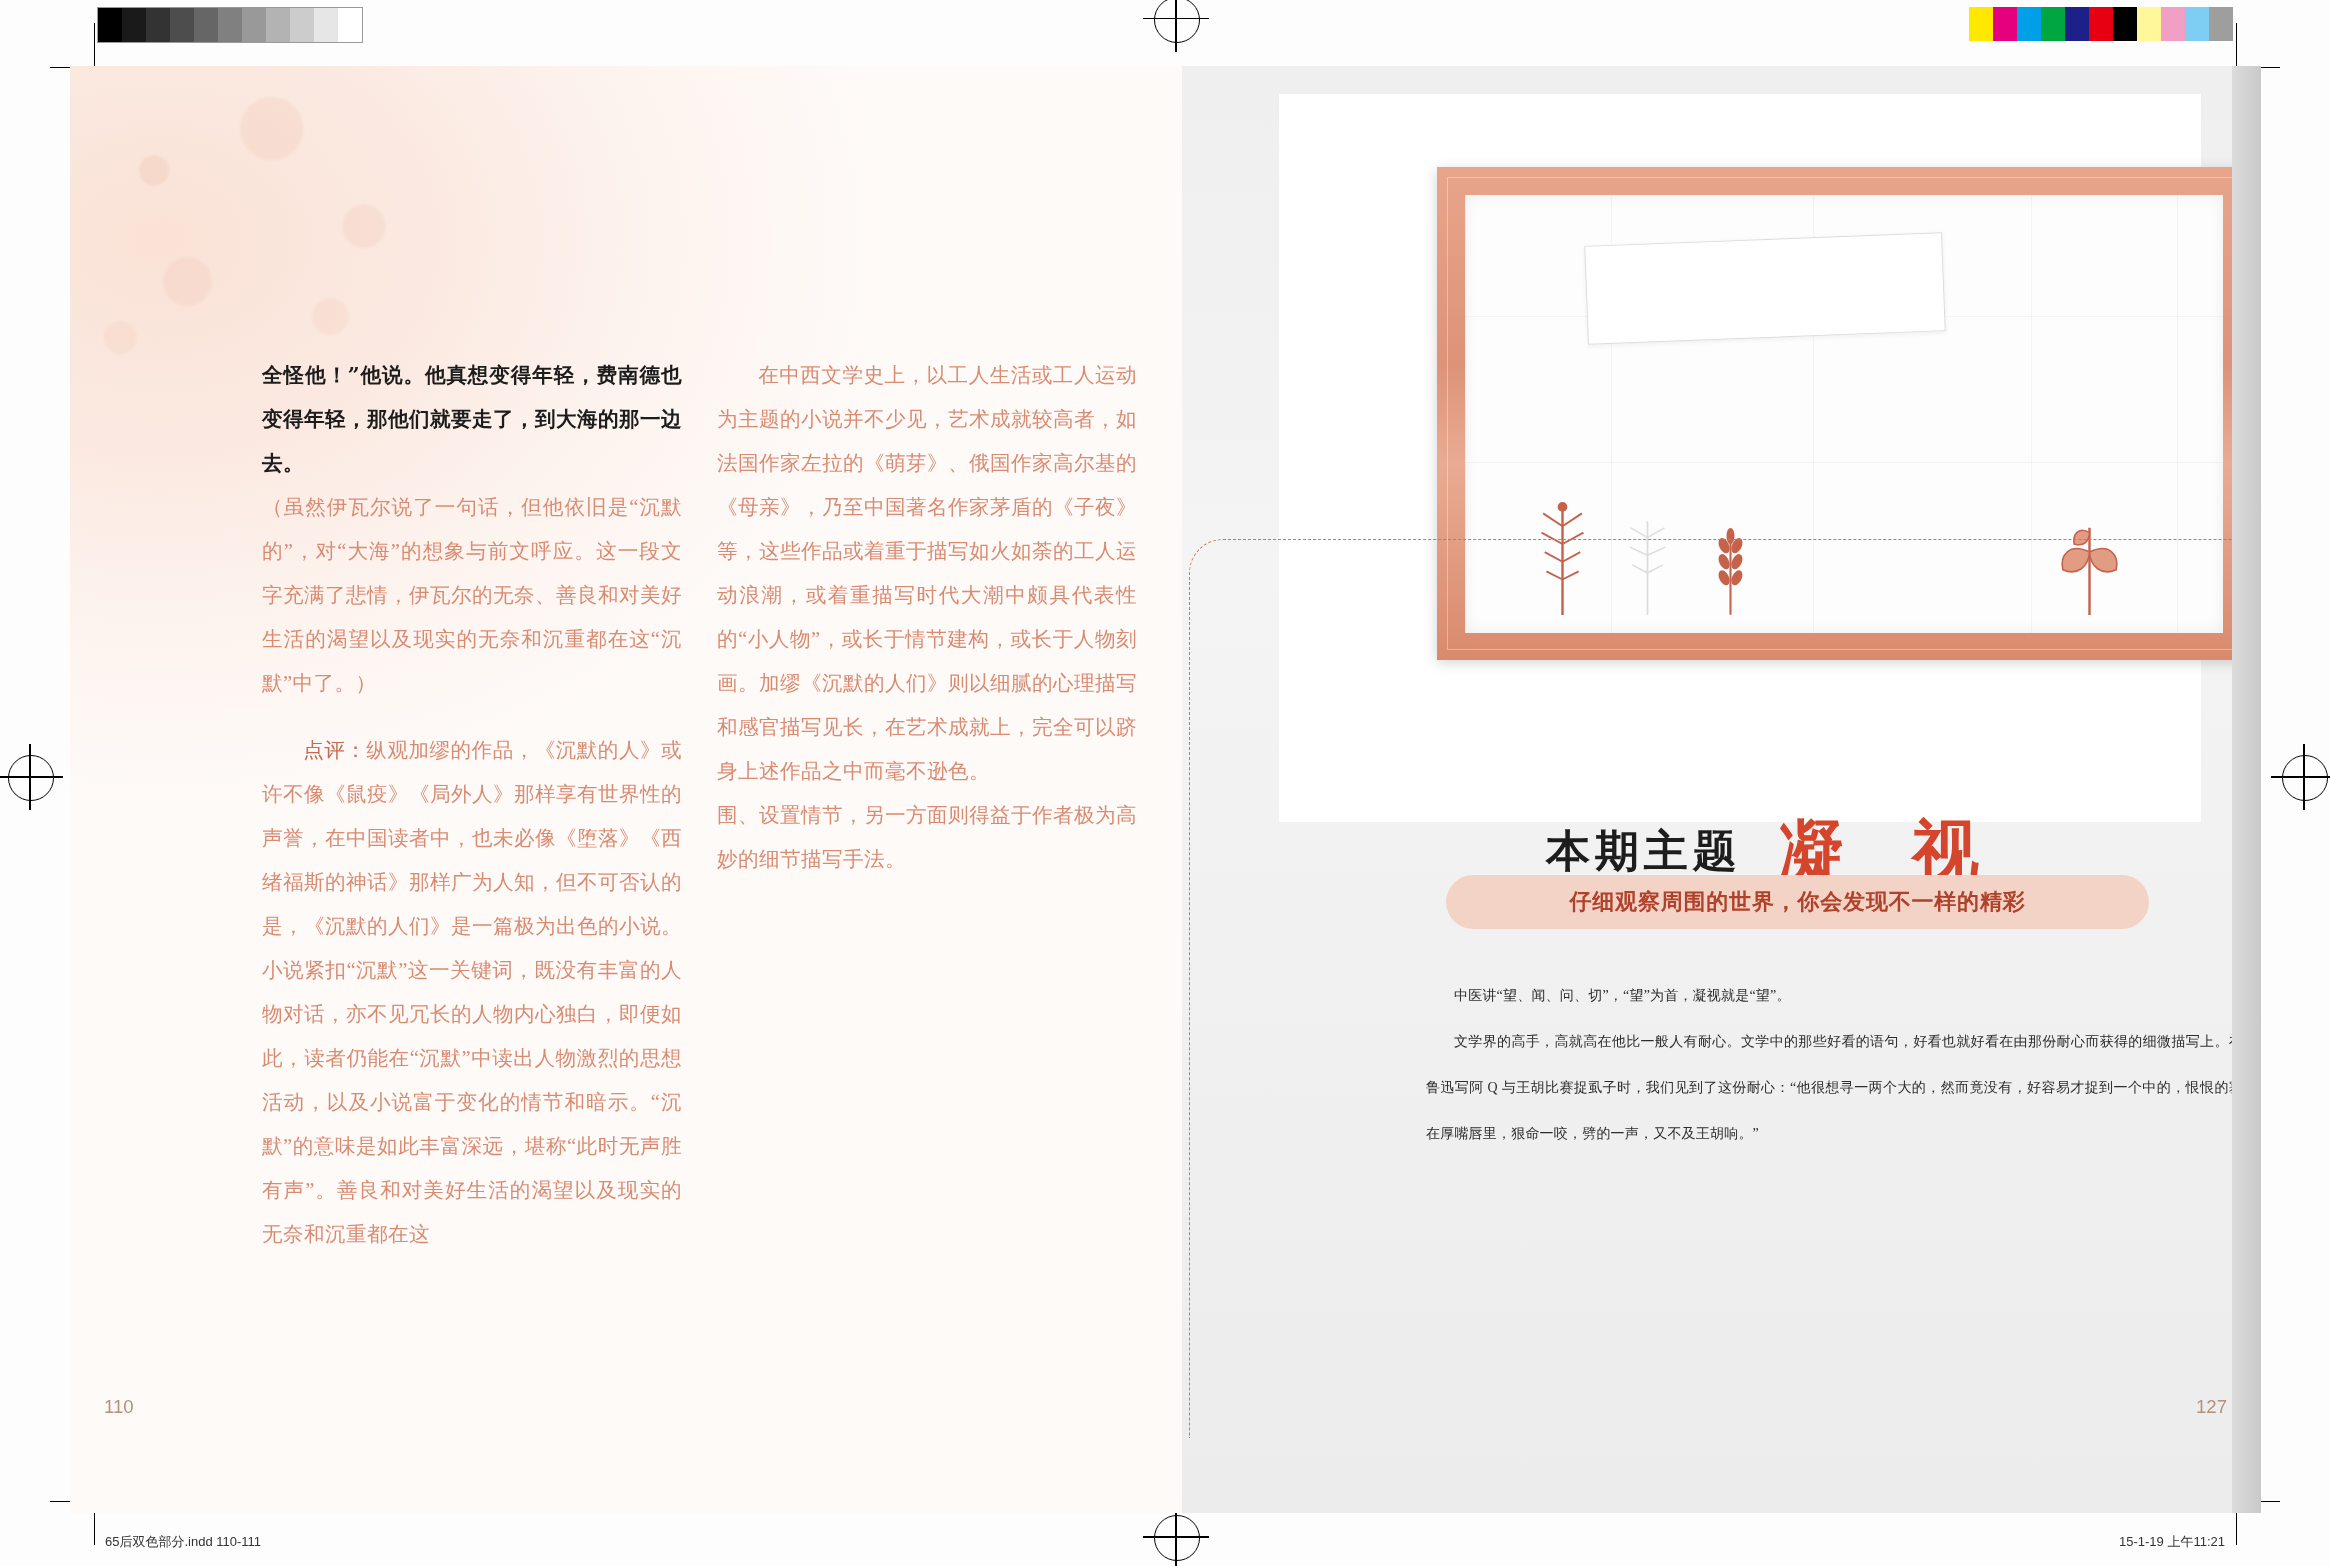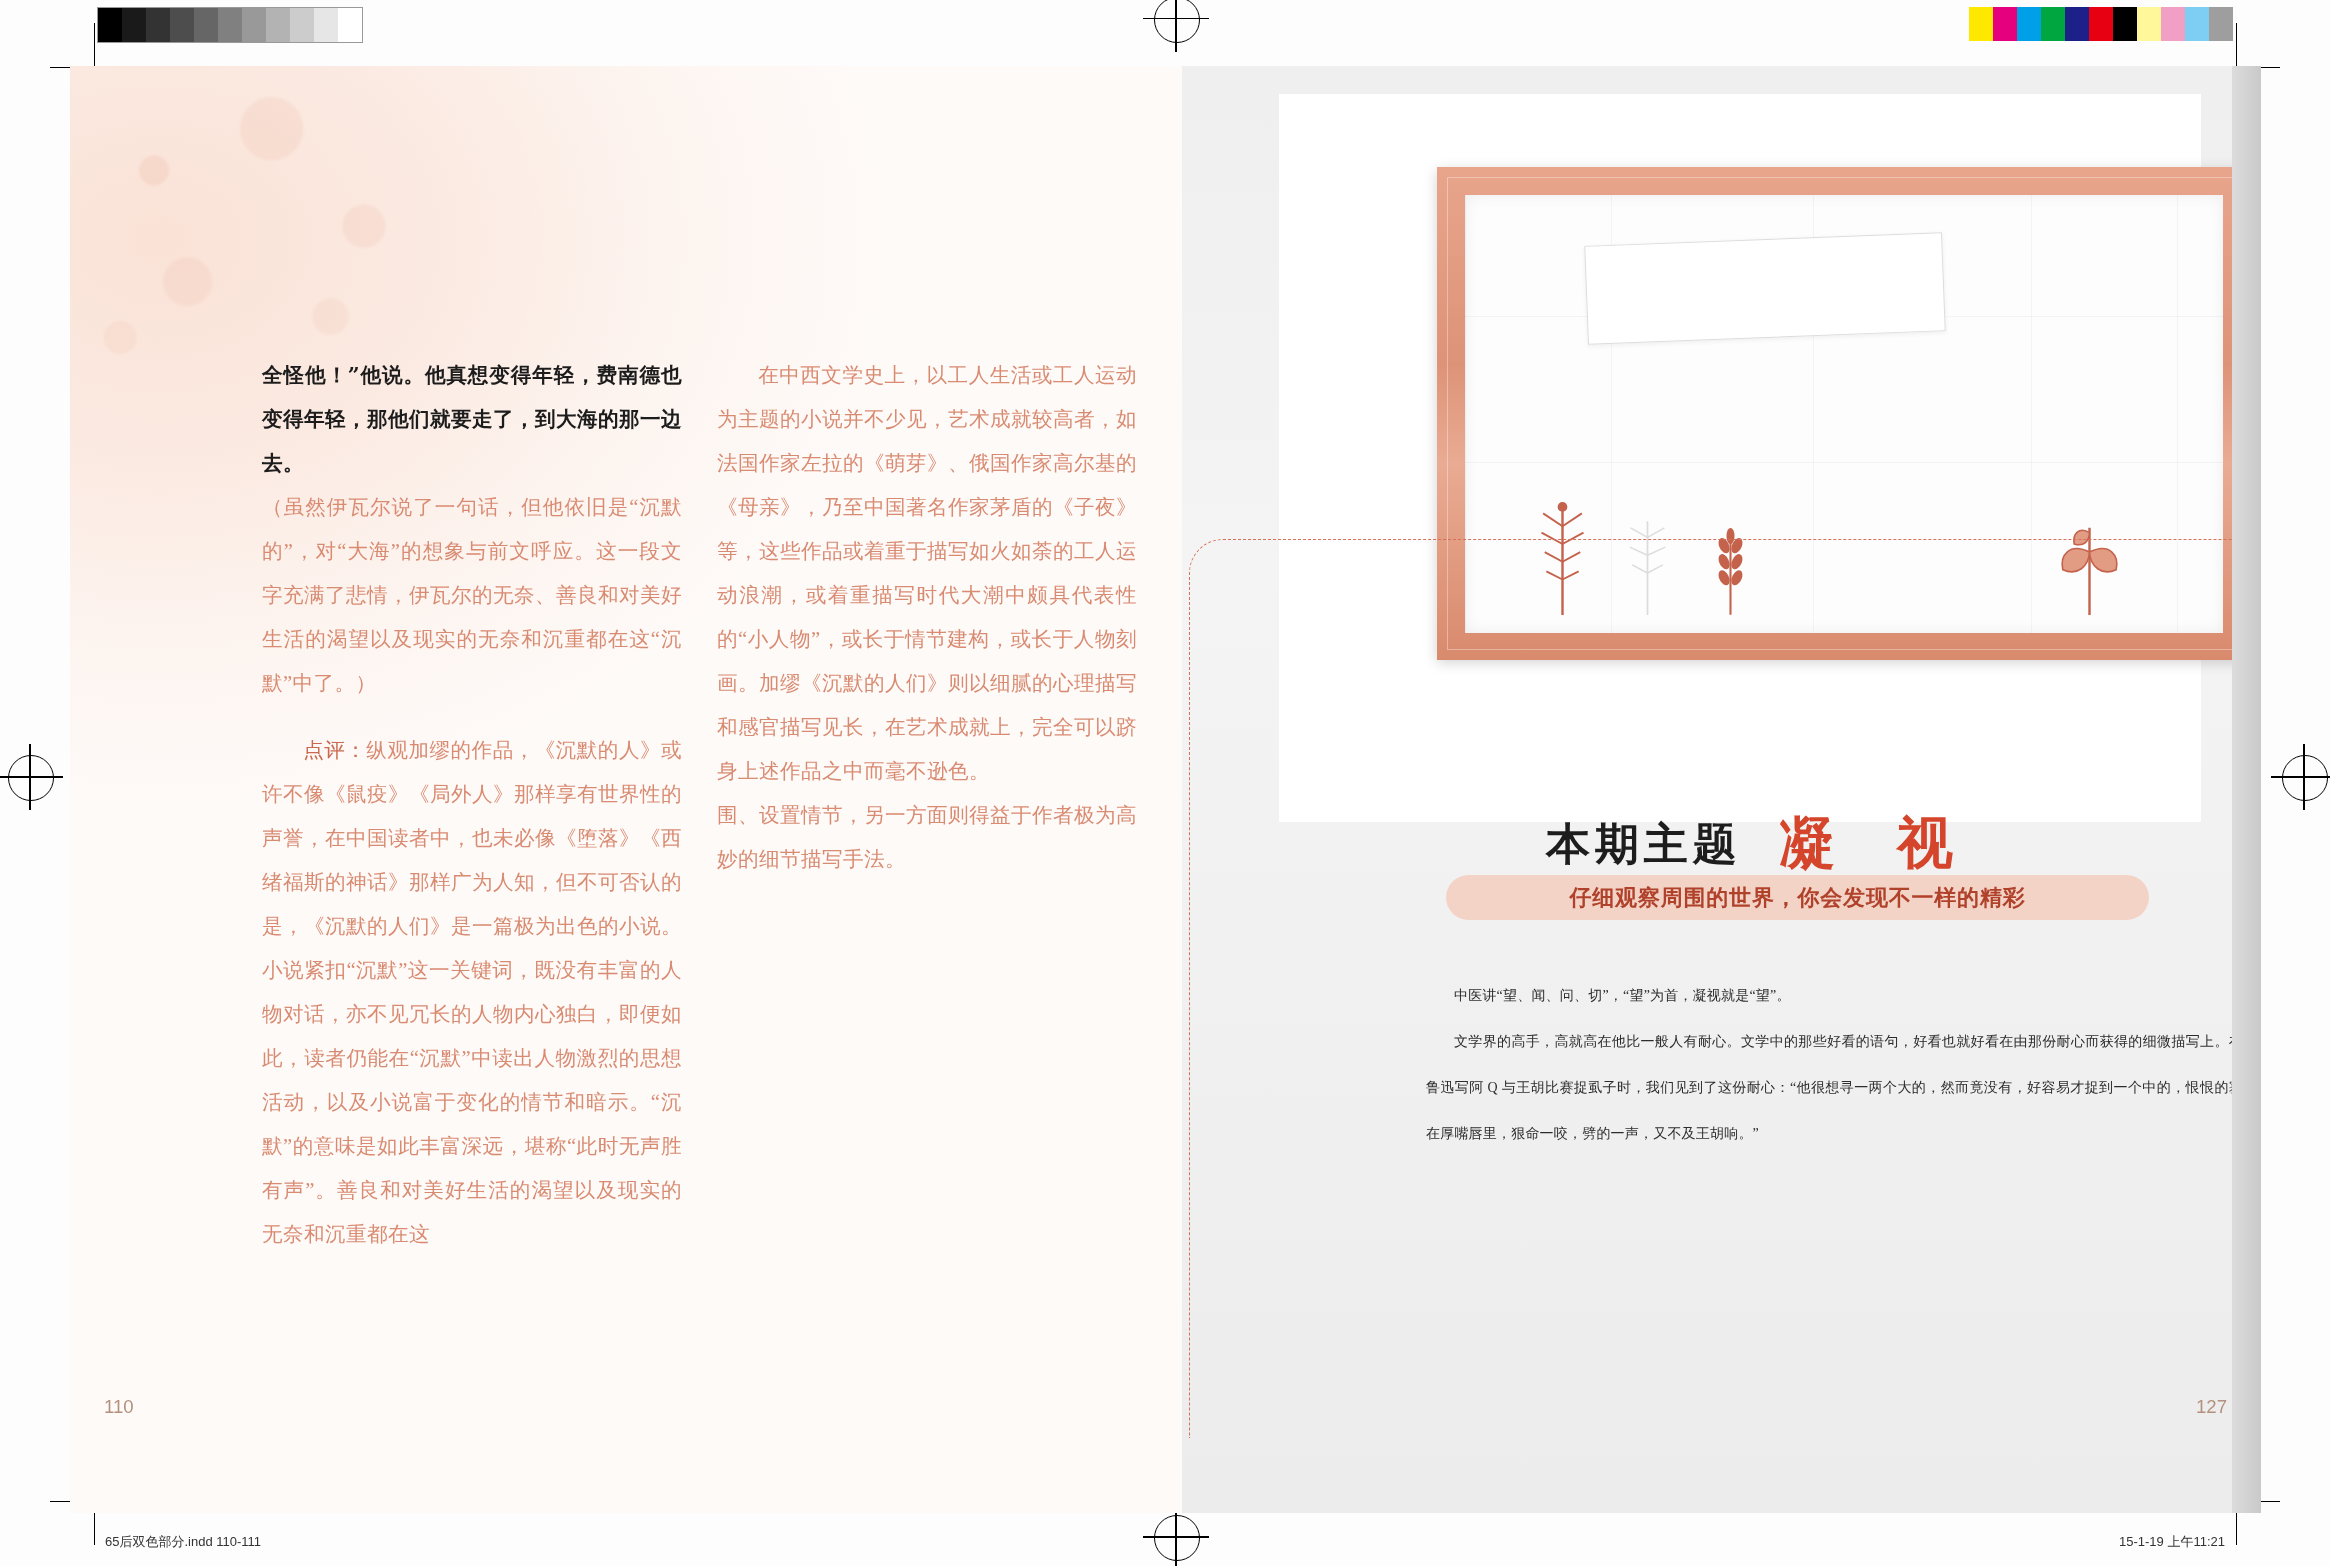--- a/index.html
+++ b/index.html
@@ -85,23 +85,23 @@
   .plant svg{display:block;}
 
   .dashed-card{
     position:absolute;left:6.5px;top:473px;width:1051px;height:898px;
     border:1.6px dashed #d5705a;border-right:none;border-bottom:none;
     border-top-left-radius:34px;
     background:transparent;
   }
   .theme-row{position:absolute;left:364px;top:712px;display:flex;align-items:center;gap:38px;margin-top:28px;}
   .theme-label{font-size:44px;font-weight:bold;color:#1d1d1d;letter-spacing:4.9px;font-family:"DejaVu Serif",serif;}
-  .theme-word{font-size:56px;font-weight:bold;color:#d4452c;letter-spacing:21px;font-family:"DejaVu Serif",serif;}
+  .theme-word{font-size:67px;font-weight:bold;color:#d4452c;letter-spacing:21px;font-family:"DejaVu Serif",serif;}
   .subtitle-pill{
-    position:absolute;left:264px;top:809px;width:703px;height:45px;
+    position:absolute;left:264px;top:809px;width:703px;height:54px;
     background:#f4d3c7;border-radius:27.5px;display:flex;align-items:center;justify-content:center;
     color:#b0422c;font-size:22px;font-weight:bold;letter-spacing:0.8px;
   }
   .right-body{
     position:absolute;left:244px;top:907px;width:817px;
     font-size:14px;line-height:46px;color:#2c2c2c;text-align:justify;letter-spacing:0.2px;
   }
   .right-body p{margin:0;text-indent:2em;}
   .pagenum-right{position:absolute;right:34px;bottom:95px;font-size:18.6px;color:#b4907f;font-family:"Liberation Sans",sans-serif;}
   .gray-edge{position:absolute;right:0;top:0;width:29px;height:1447px;background:linear-gradient(90deg,#dcdcdc,#c9c9c9);}

